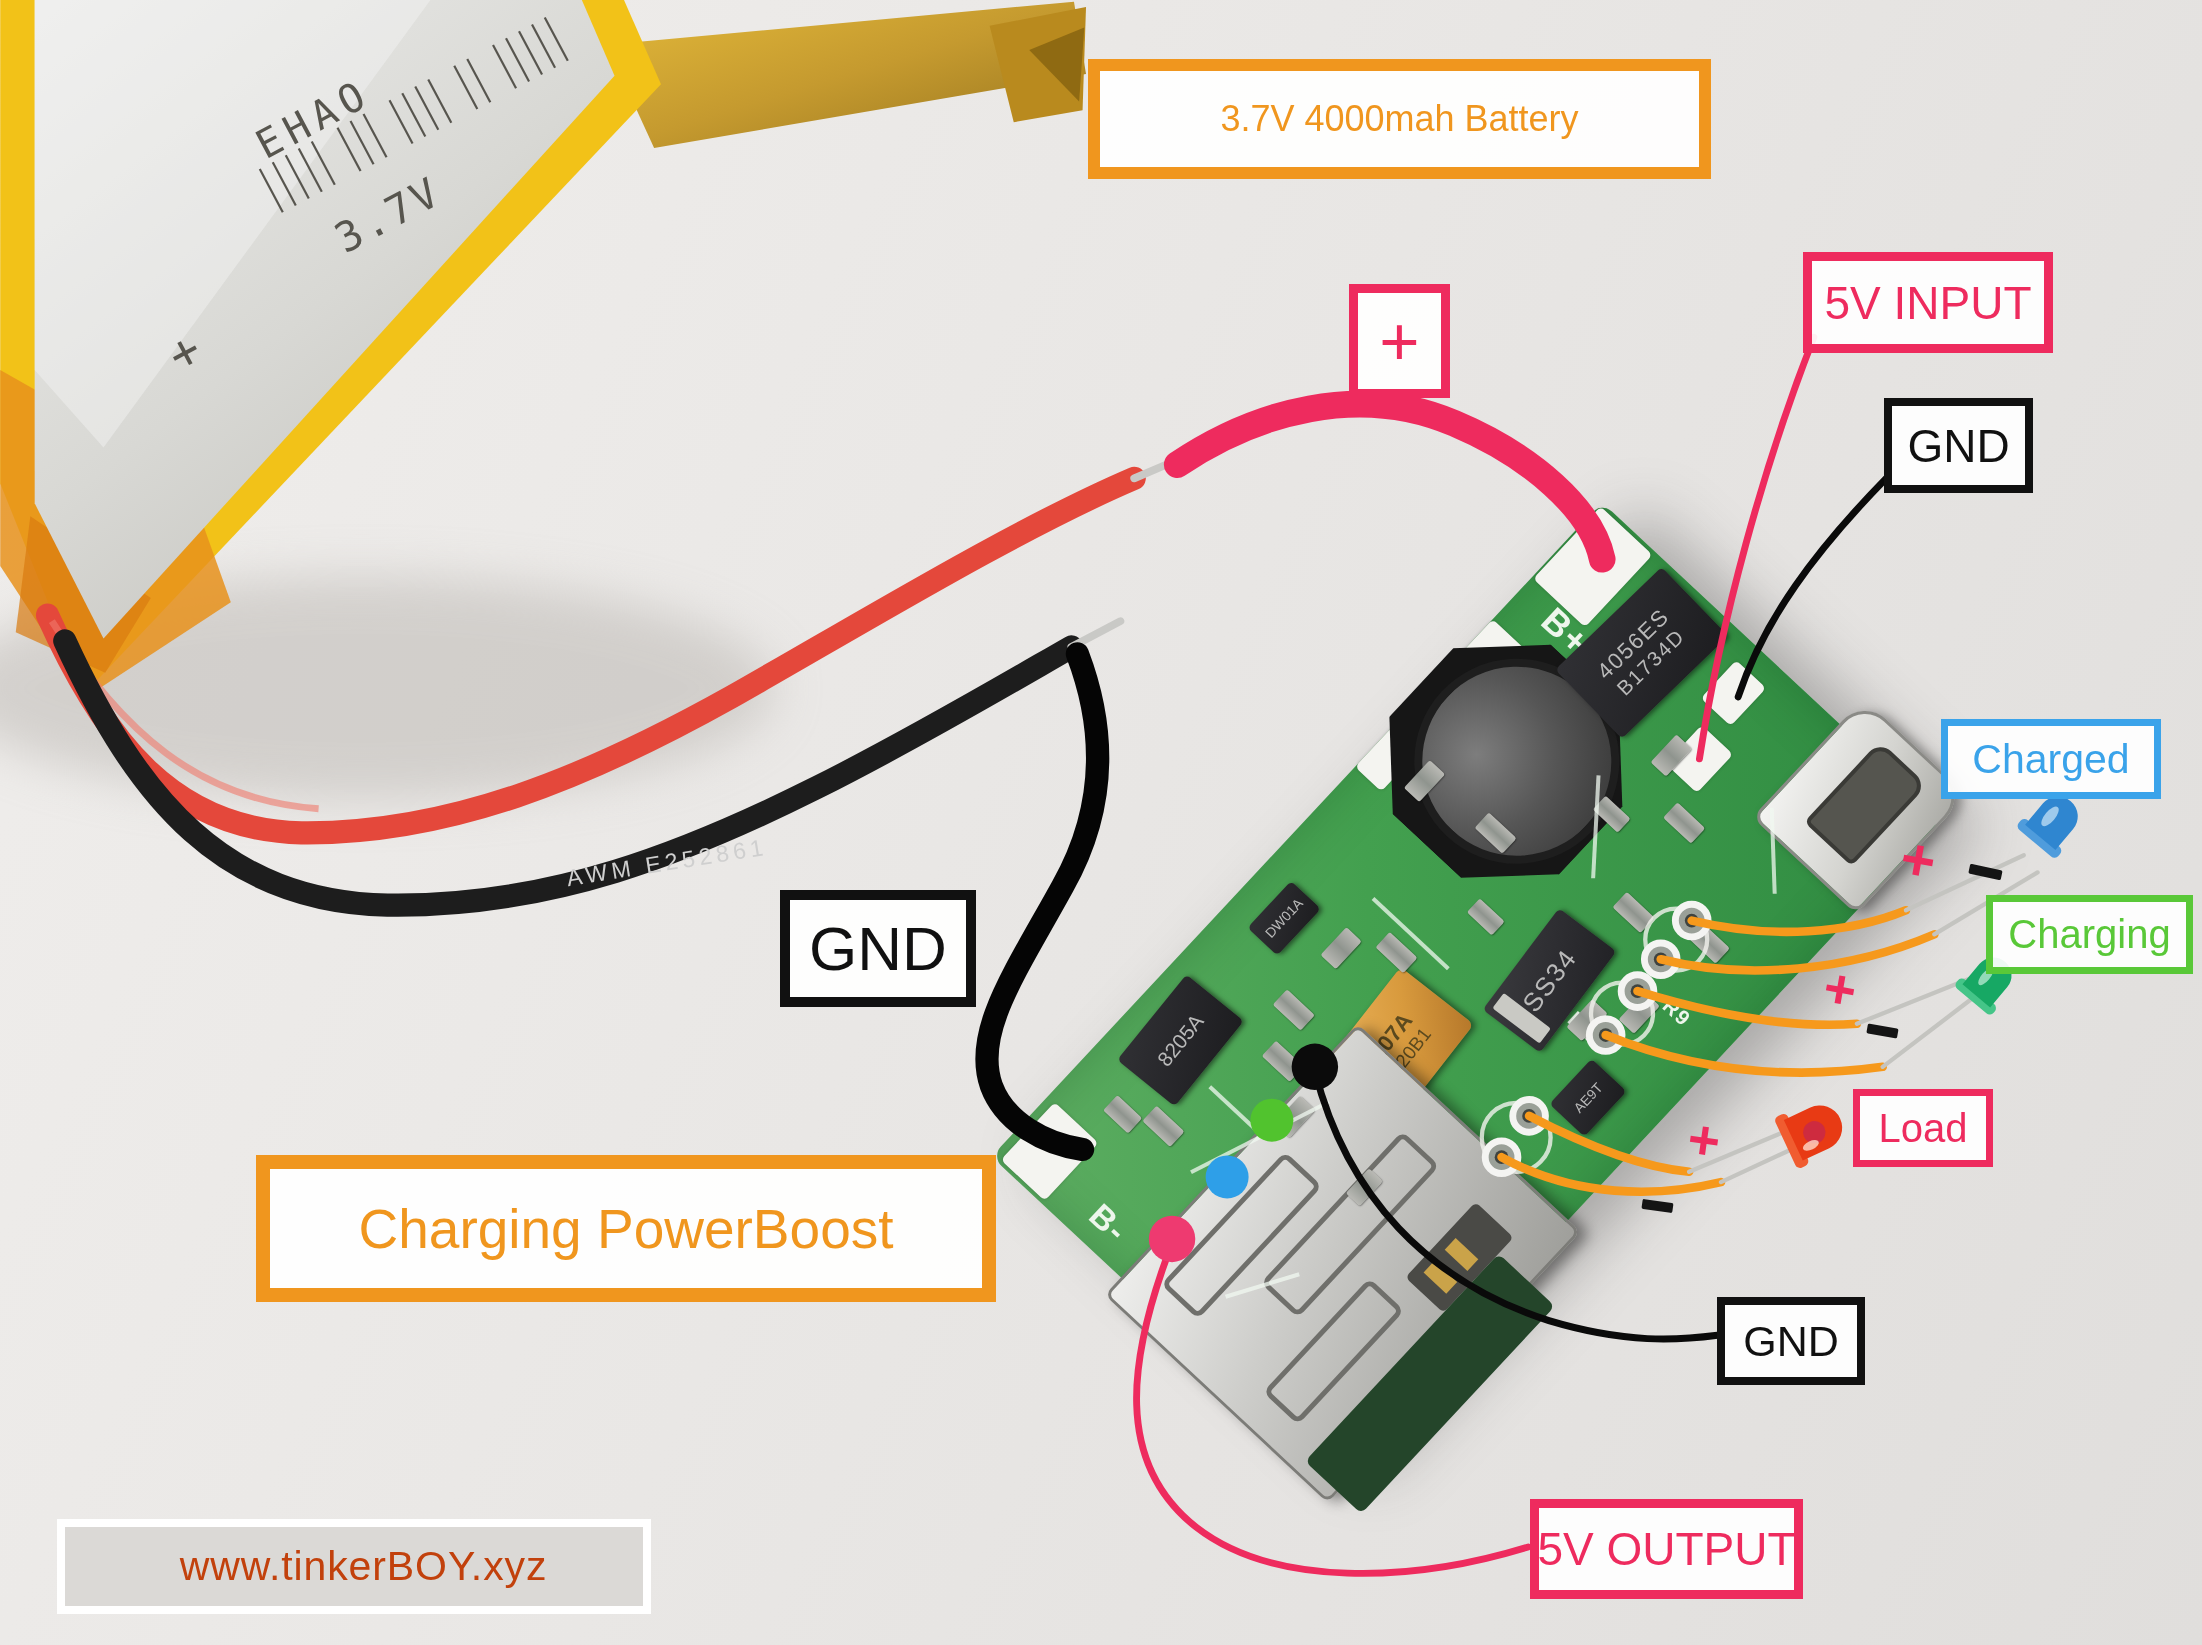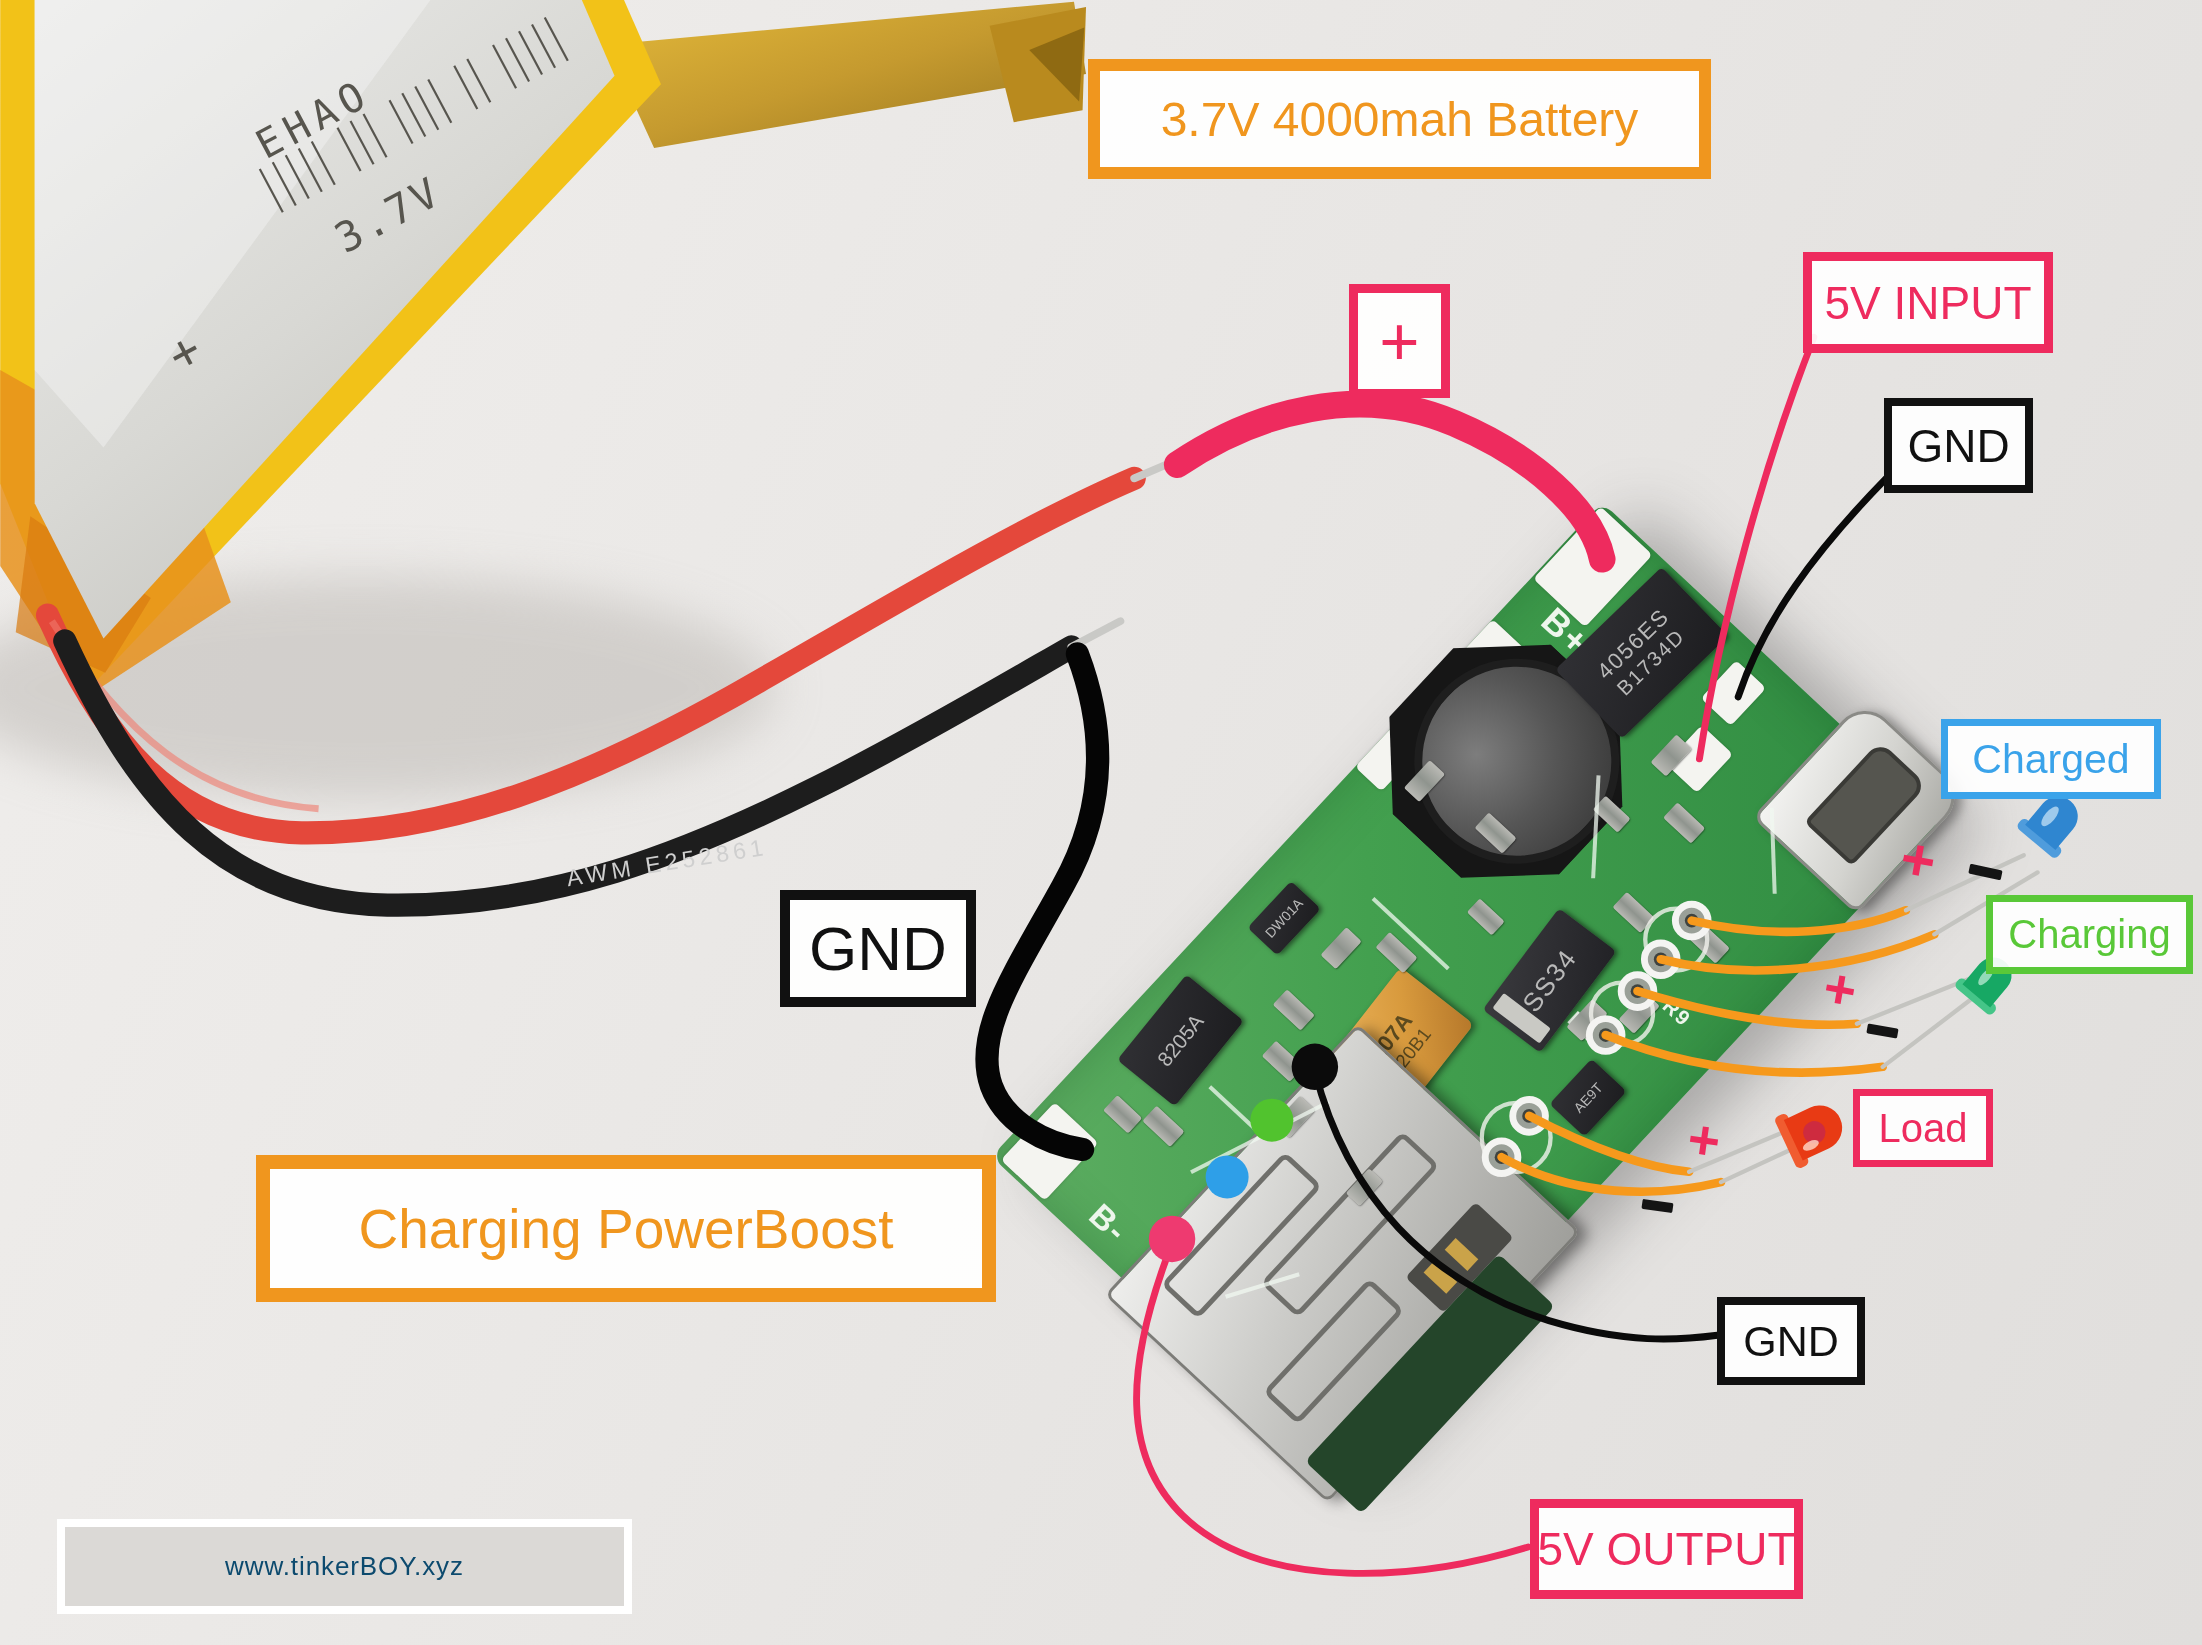--- a/index.html
+++ b/index.html
@@ -248,40 +248,40 @@
   </g>
 
   <g transform="translate(2104,1316) rotate(65)">
     <rect x="-33" y="16" width="66" height="16" rx="6" fill="#f05c30"></rect>
     <path d="M -26 22 L -26 -12 A 26 26 0 0 1 26 -12 L 26 22 Z" fill="#e83a14"></path>
     <circle cx="2" cy="-4" r="13" fill="#c02356" opacity=".65"></circle>
     <ellipse cx="14" cy="6" rx="5" ry="10" fill="#ffd9c9" opacity=".8"></ellipse>
   </g>
 </svg>
 
-<div class="label-box" style="left:1088px;top:59px;width:599px;height:96px;border:12px solid #f0961e;color:#f0961e;font-size:48px;">3.7V 4000mah Battery</div>
+<div class="label-box" style="left:1088px;top:59px;width:599px;height:96px;border:12px solid #f0961e;color:#f0961e;font-size:36px;">3.7V 4000mah Battery</div>
 
 <div class="label-box" style="left:1349px;top:284px;width:83px;height:96px;border:9.5px solid #ee2b5e;color:#ee2b5e;font-size:69px;">+</div>
 
 <div class="label-box" style="left:1803px;top:252px;width:232px;height:83px;border:9.5px solid #ee2b5e;color:#ee2b5e;font-size:46px;">5V INPUT</div>
 
 <div class="label-box" style="left:1884px;top:398px;width:133px;height:79px;border:8.6px solid #111;color:#111;font-size:46px;">GND</div>
 
 <div class="label-box" style="left:1986px;top:895px;width:193px;height:65px;border:7.7px solid #59c838;color:#59c838;font-size:40px;">Charging</div>
 
 <div class="label-box" style="left:1941px;top:719px;width:206px;height:66px;border:7.7px solid #3aa3ea;color:#3aa3ea;font-size:41px;">Charged</div>
 
 <div class="label-box" style="left:1853px;top:1089px;width:126px;height:64px;border:7.7px solid #ee2b5e;color:#ee2b5e;font-size:40px;">Load</div>
 
 <div class="label-box" style="left:780px;top:890px;width:176px;height:97px;border:10.3px solid #111;color:#111;font-size:62px;">GND</div>
 
 <div class="label-box" style="left:256px;top:1155px;width:712px;height:119px;border:14.6px solid #f0961e;color:#f0961e;font-size:55px;">Charging PowerBoost</div>
 
 
-<div class="label-box" style="left:57px;top:1519px;width:559px;height:79px;background:#dbd9d6;border:8.6px solid #fff;color:#0c4a6e;font-size:26px;letter-spacing:0.9px;">www.tinkerBOY.xyz</div>
+<div class="label-box" style="left:57px;top:1519px;width:559px;height:79px;background:#dbd9d6;border:8.6px solid #fff;color:#c2410c;font-size:41px;letter-spacing:0.9px;padding-left:19px;">www.tinkerBOY.xyz</div>
 
 <div class="label-box" style="left:1530px;top:1499px;width:255px;height:82px;border:9.5px solid #ee2b5e;color:#ee2b5e;font-size:46px;">5V OUTPUT</div>
 
 <div class="label-box" style="left:1717px;top:1297px;width:132px;height:72px;border:8.6px solid #111;color:#111;font-size:43px;">GND</div>
 
 <div class="plus-mark" style="left:1901px;top:826px;color:#ee2b5e;font-size:59px;transform:rotate(10deg);">+</div>
 <div class="minus-bar" style="left:1969px;top:867px;width:33px;height:9.5px;transform:rotate(12deg);"></div>
 
 <div class="plus-mark" style="left:1824px;top:957px;color:#ee2b5e;font-size:55px;transform:rotate(10deg);">+</div>
 <div class="minus-bar" style="left:1867px;top:1026px;width:31px;height:9.5px;transform:rotate(10deg);"></div>

